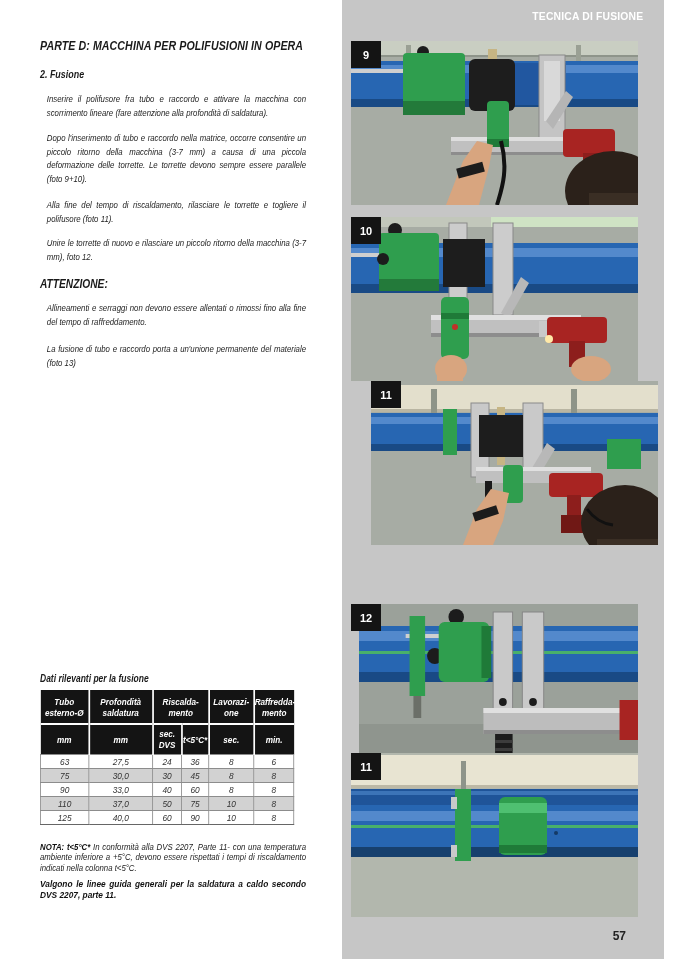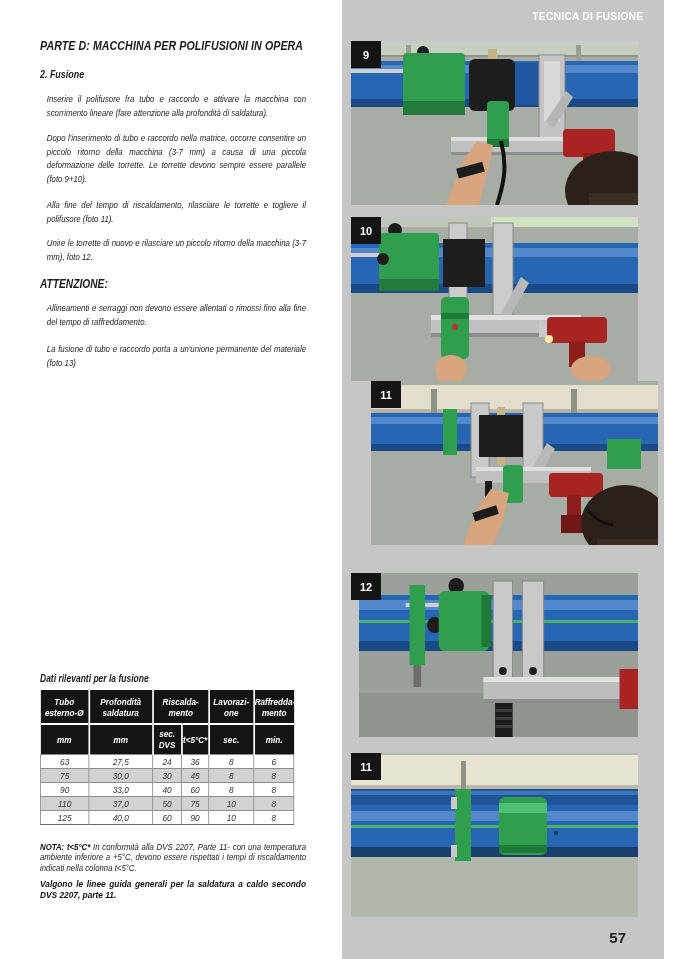--- a/index.html
+++ b/index.html
@@ -45,23 +45,23 @@
                 font-size:11.5px; letter-spacing:0.2px; transform:scaleX(0.9);
                 transform-origin:right top; }
   .photo { position:absolute; left:9px; width:287px; height:164px; overflow:hidden; }
   .photo svg { display:block; width:100%; height:100%; }
   .photo-label { position:absolute; left:0; top:0; width:30px; height:27px; background:#141414;
                  color:#fff; font-weight:bold; font-size:11px; display:flex;
                  align-items:center; justify-content:center; }
   .p9  { top:41px; }
   .p10 { top:217px; }
   .p11 { top:381px;margin-left:20px; }
-  .p12 { top:573px;padding-left:8px; }
+  .p12 { top:604px;padding-left:8px; }
   .p13 { top:753px; }
-  .page-num { position:absolute; right:38px; top:929px; font-size:15px; font-weight:bold; color:#222; }
+  .page-num { position:absolute; right:38px; top:929px; font-size:12px; font-weight:bold; color:#222; }
 </style>
 </head>
 <body>
 
 <div class="left-col">
   <div class="cond">
     <div class="doc-title">PARTE D: MACCHINA PER POLIFUSIONI IN OPERA</div>
     <div class="sec-head">2. Fusione</div>
     <p class="para p1">Inserire il polifusore fra tubo e raccordo e attivare la macchina con scorrimento lineare (fare attenzione alla profondità di saldatura).</p>
     <p class="para p2">Dopo l'inserimento di tubo e raccordo nella matrice, occorre consentire un piccolo ritorno della macchina (3-7 mm) a causa di una piccola deformazione delle torrette. Le torrette devono sempre essere parallele (foto 9+10).</p>

